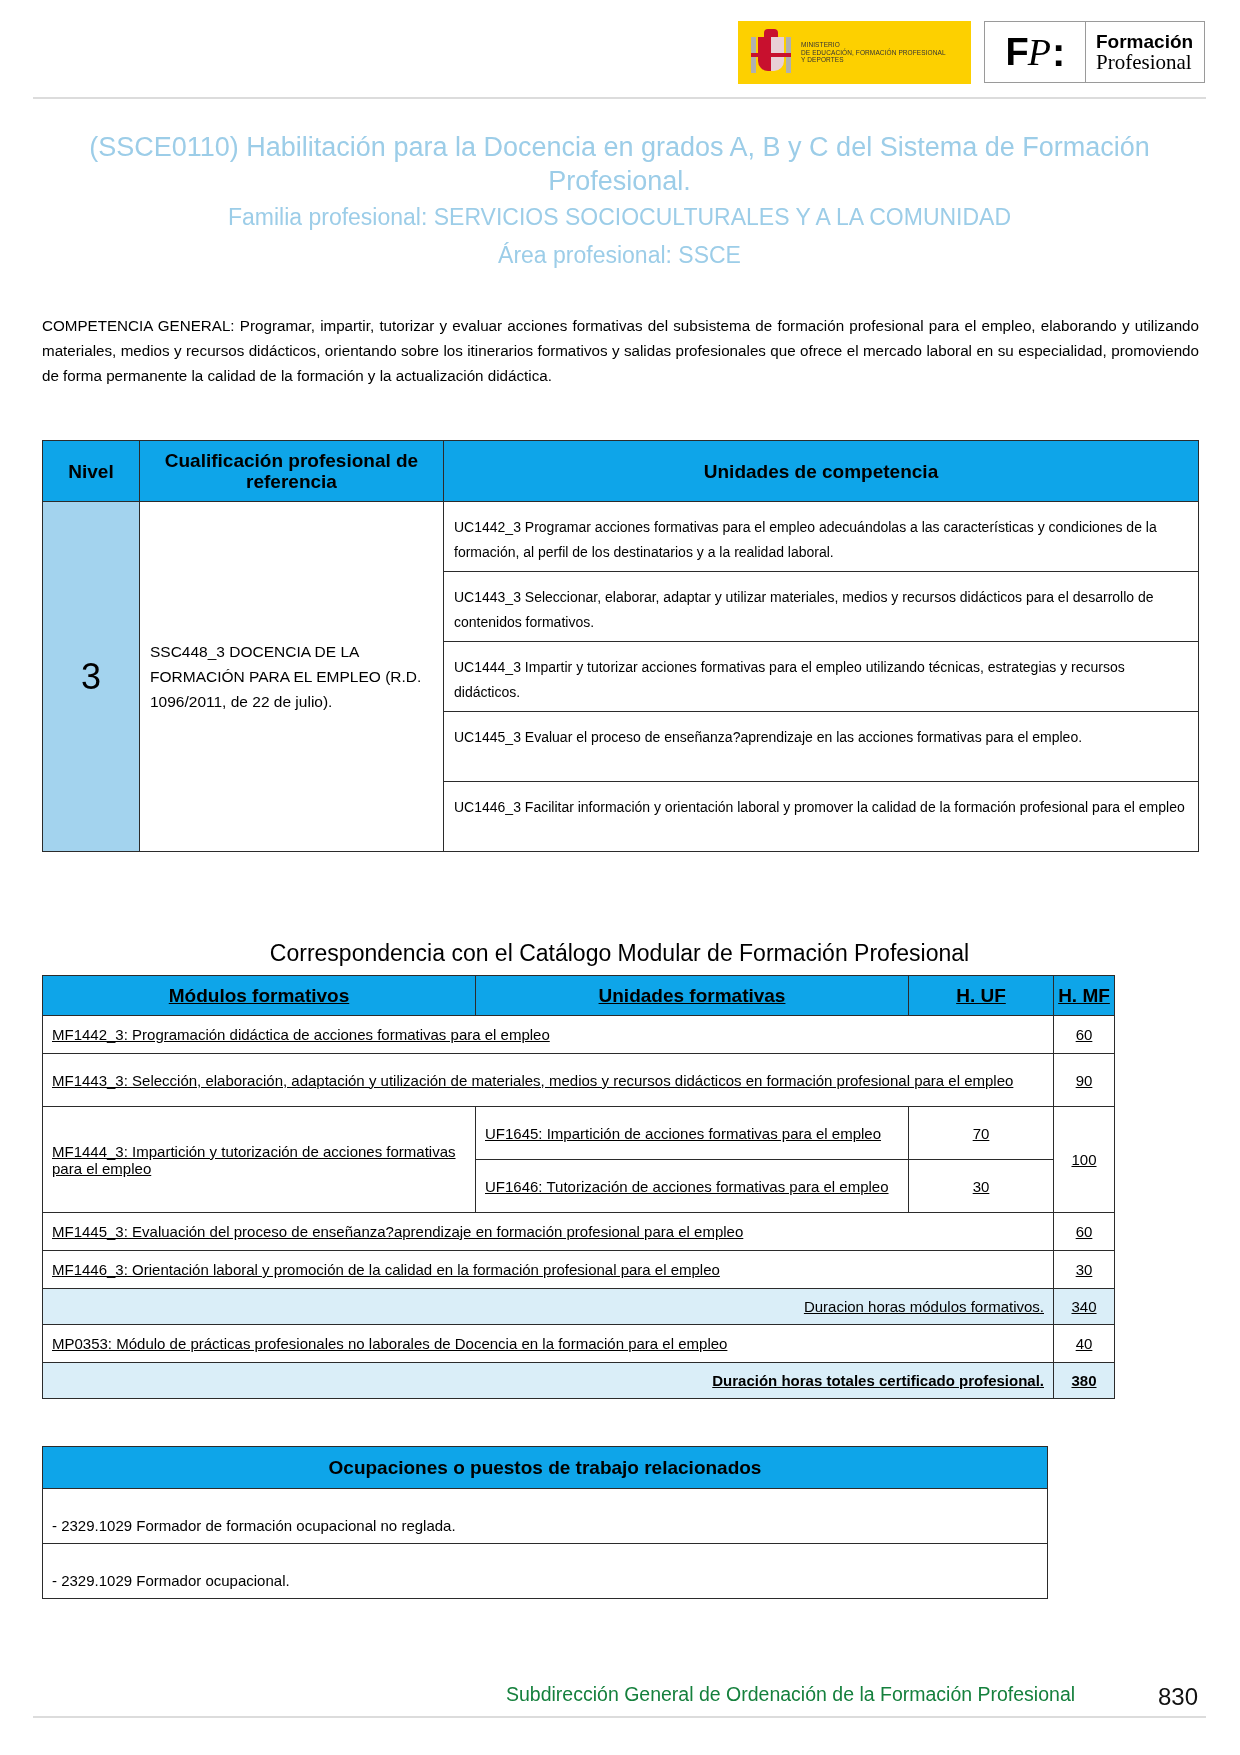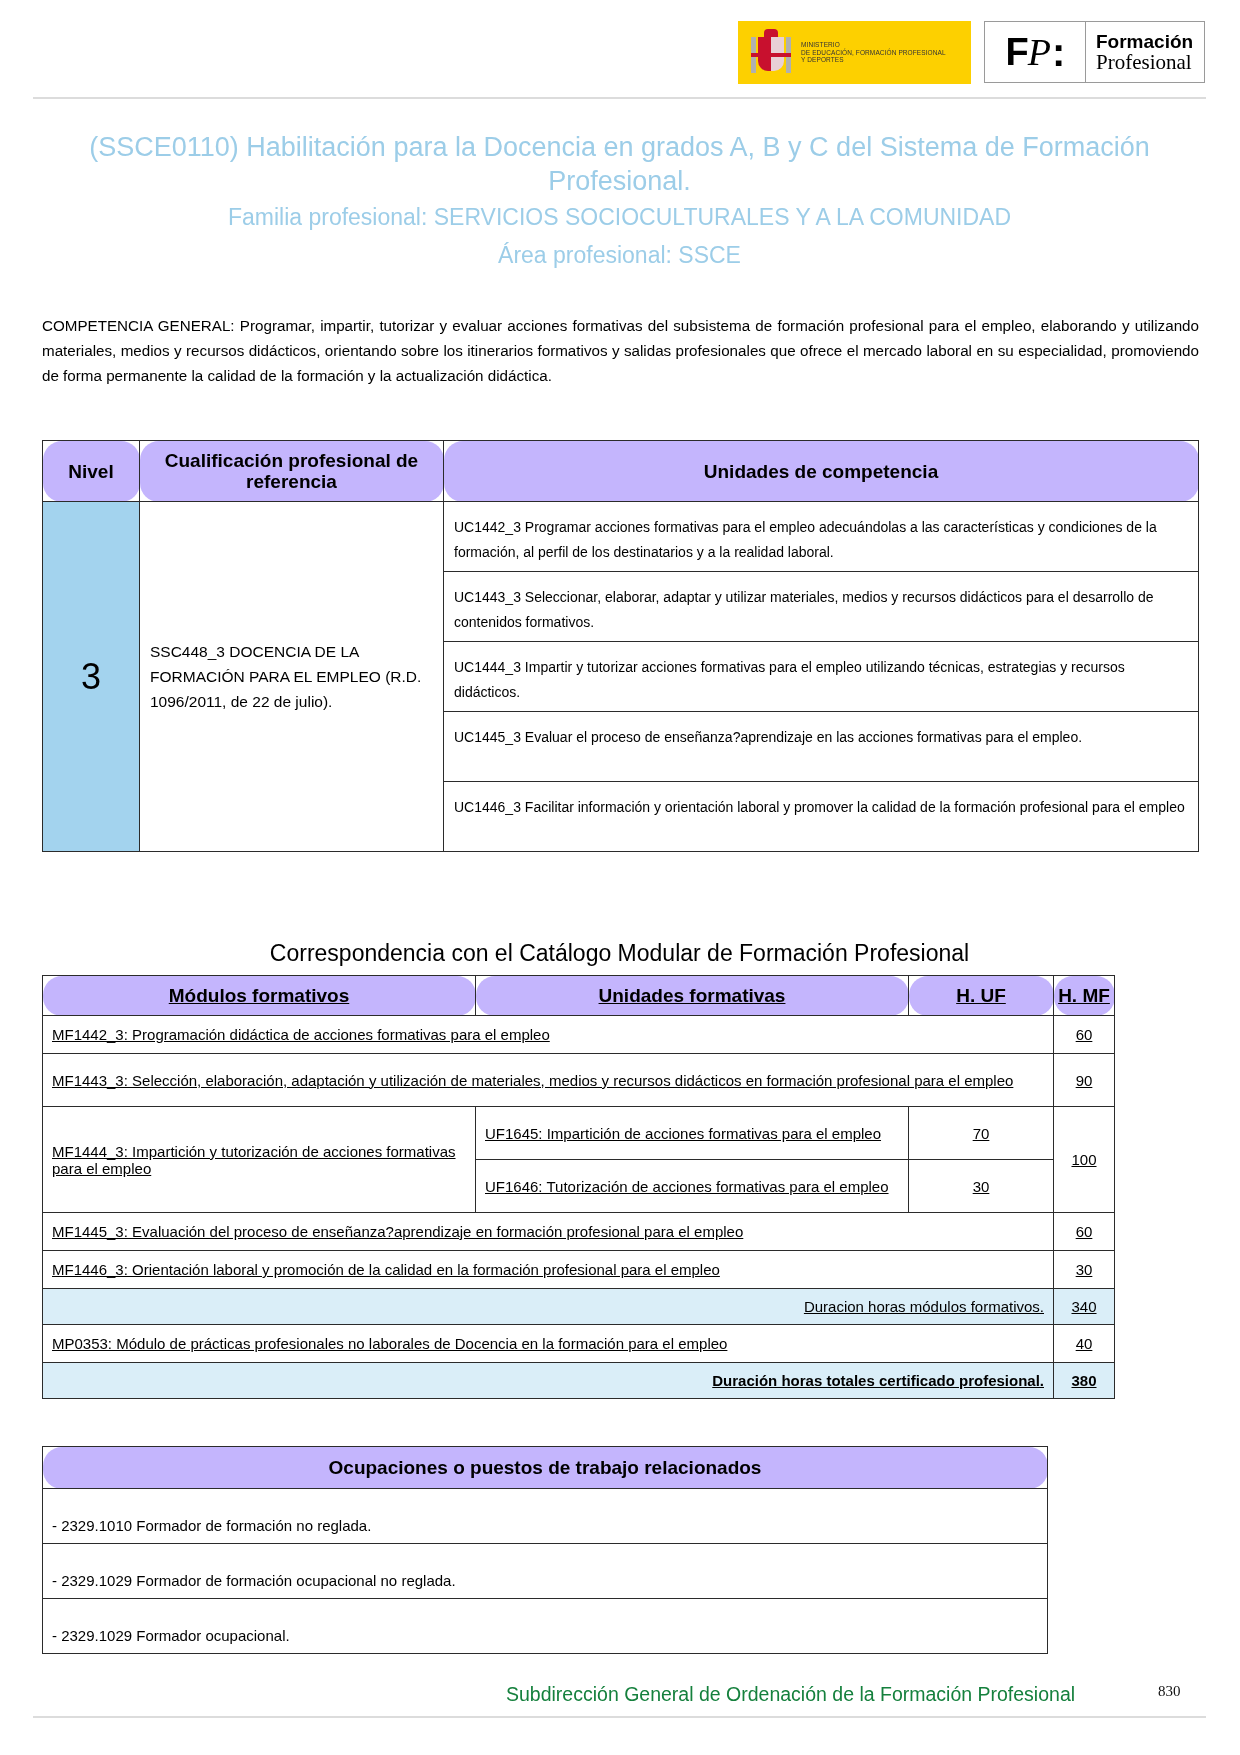--- a/index.html
+++ b/index.html
@@ -54,21 +54,21 @@
     .title-block .t3 { font-size: 23px; line-height: 30px; margin-top: 8px; }
 
     
     .legal { left: 42px; top: 313px; width: 1157px; font-size: 15.2px; line-height: 25px; }
     .legal .rd { text-decoration: underline; }
     .legal .comp { text-align: justify; }
 
     
     table { border-collapse: collapse; position: absolute; table-layout: fixed; }
     td, th { border: 1.5px solid #2b2b2b; padding: 0; }
-    .hdr { background: #c4b5fd; font-weight: bold; text-align: center; border-radius: 19px; }
+    .hdr { background: #0ea5e9; font-weight: bold; text-align: center; }
 
     
     .comp-table { left: 42px; top: 440px; width: 1157px; }
     .comp-table th { font-size: 19px; line-height: 21px; height: 60px; }
     .comp-table .nivel-cell { background: #a3d3ee; text-align: center; font-size: 36px; vertical-align: middle; }
     .comp-table .qual-cell { font-size: 15.5px; line-height: 25px; padding: 0 10px; vertical-align: middle; }
     .comp-table .uc-cell { font-size: 14px; line-height: 25px; padding: 13px 10px 4px 10px; height: 52px; vertical-align: top; }
 
     .section-title { left: 33px; top: 940px; width: 1173px; text-align: center; font-size: 23px; }
 
@@ -84,21 +84,21 @@
     .mod-table td.right { text-align: right; }
     .mod-table tr.rtotal td { font-weight: bold; }
 
     
     .occ-table { left: 42px; top: 1446px; width: 1006px; }
     .occ-table th { font-size: 19px; height: 41px; }
     .occ-table td { font-size: 15px; height: 45px; padding: 0 9px; vertical-align: bottom; padding-bottom: 9px; }
 
     
     .footer-text { left: 506px; top: 1683px; font-size: 19.5px; color: #15803d; }
-    .footer-page { left: 1158px; top: 1683px; font-size: 15px; color: #111; font-family: Liberation Serif, serif; }
+    .footer-page { left: 1158px; top: 1683px; font-size: 24px; color: #111; }
   </style>
 </head>
 <body>
 
 <div class="abs ministry-logo">
   <div class="shield">
     <div class="col l"></div>
       <div class="col r"></div>
     <div class="crown"></div>
       <div class="body"></div>
@@ -223,23 +223,20 @@
   </tr>
 </tbody>
   </table>
 
 <table class="occ-table">
   <tbody>
       <tr>
     <th class="hdr">Ocupaciones o puestos de trabajo relacionados</th>
   </tr>
   <tr>
-    <td>- 2329.1010 Formador de formación no reglada.</td>
-  </tr>
-  <tr>
     <td>- 2329.1029 Formador de formación ocupacional no reglada.</td>
   </tr>
   <tr>
     <td>- 2329.1029 Formador ocupacional.</td>
   </tr>
 </tbody>
   </table>
 
 <div class="abs footer-text">Subdirección General de Ordenación de la Formación Profesional</div>
 <div class="abs footer-page">830</div>

